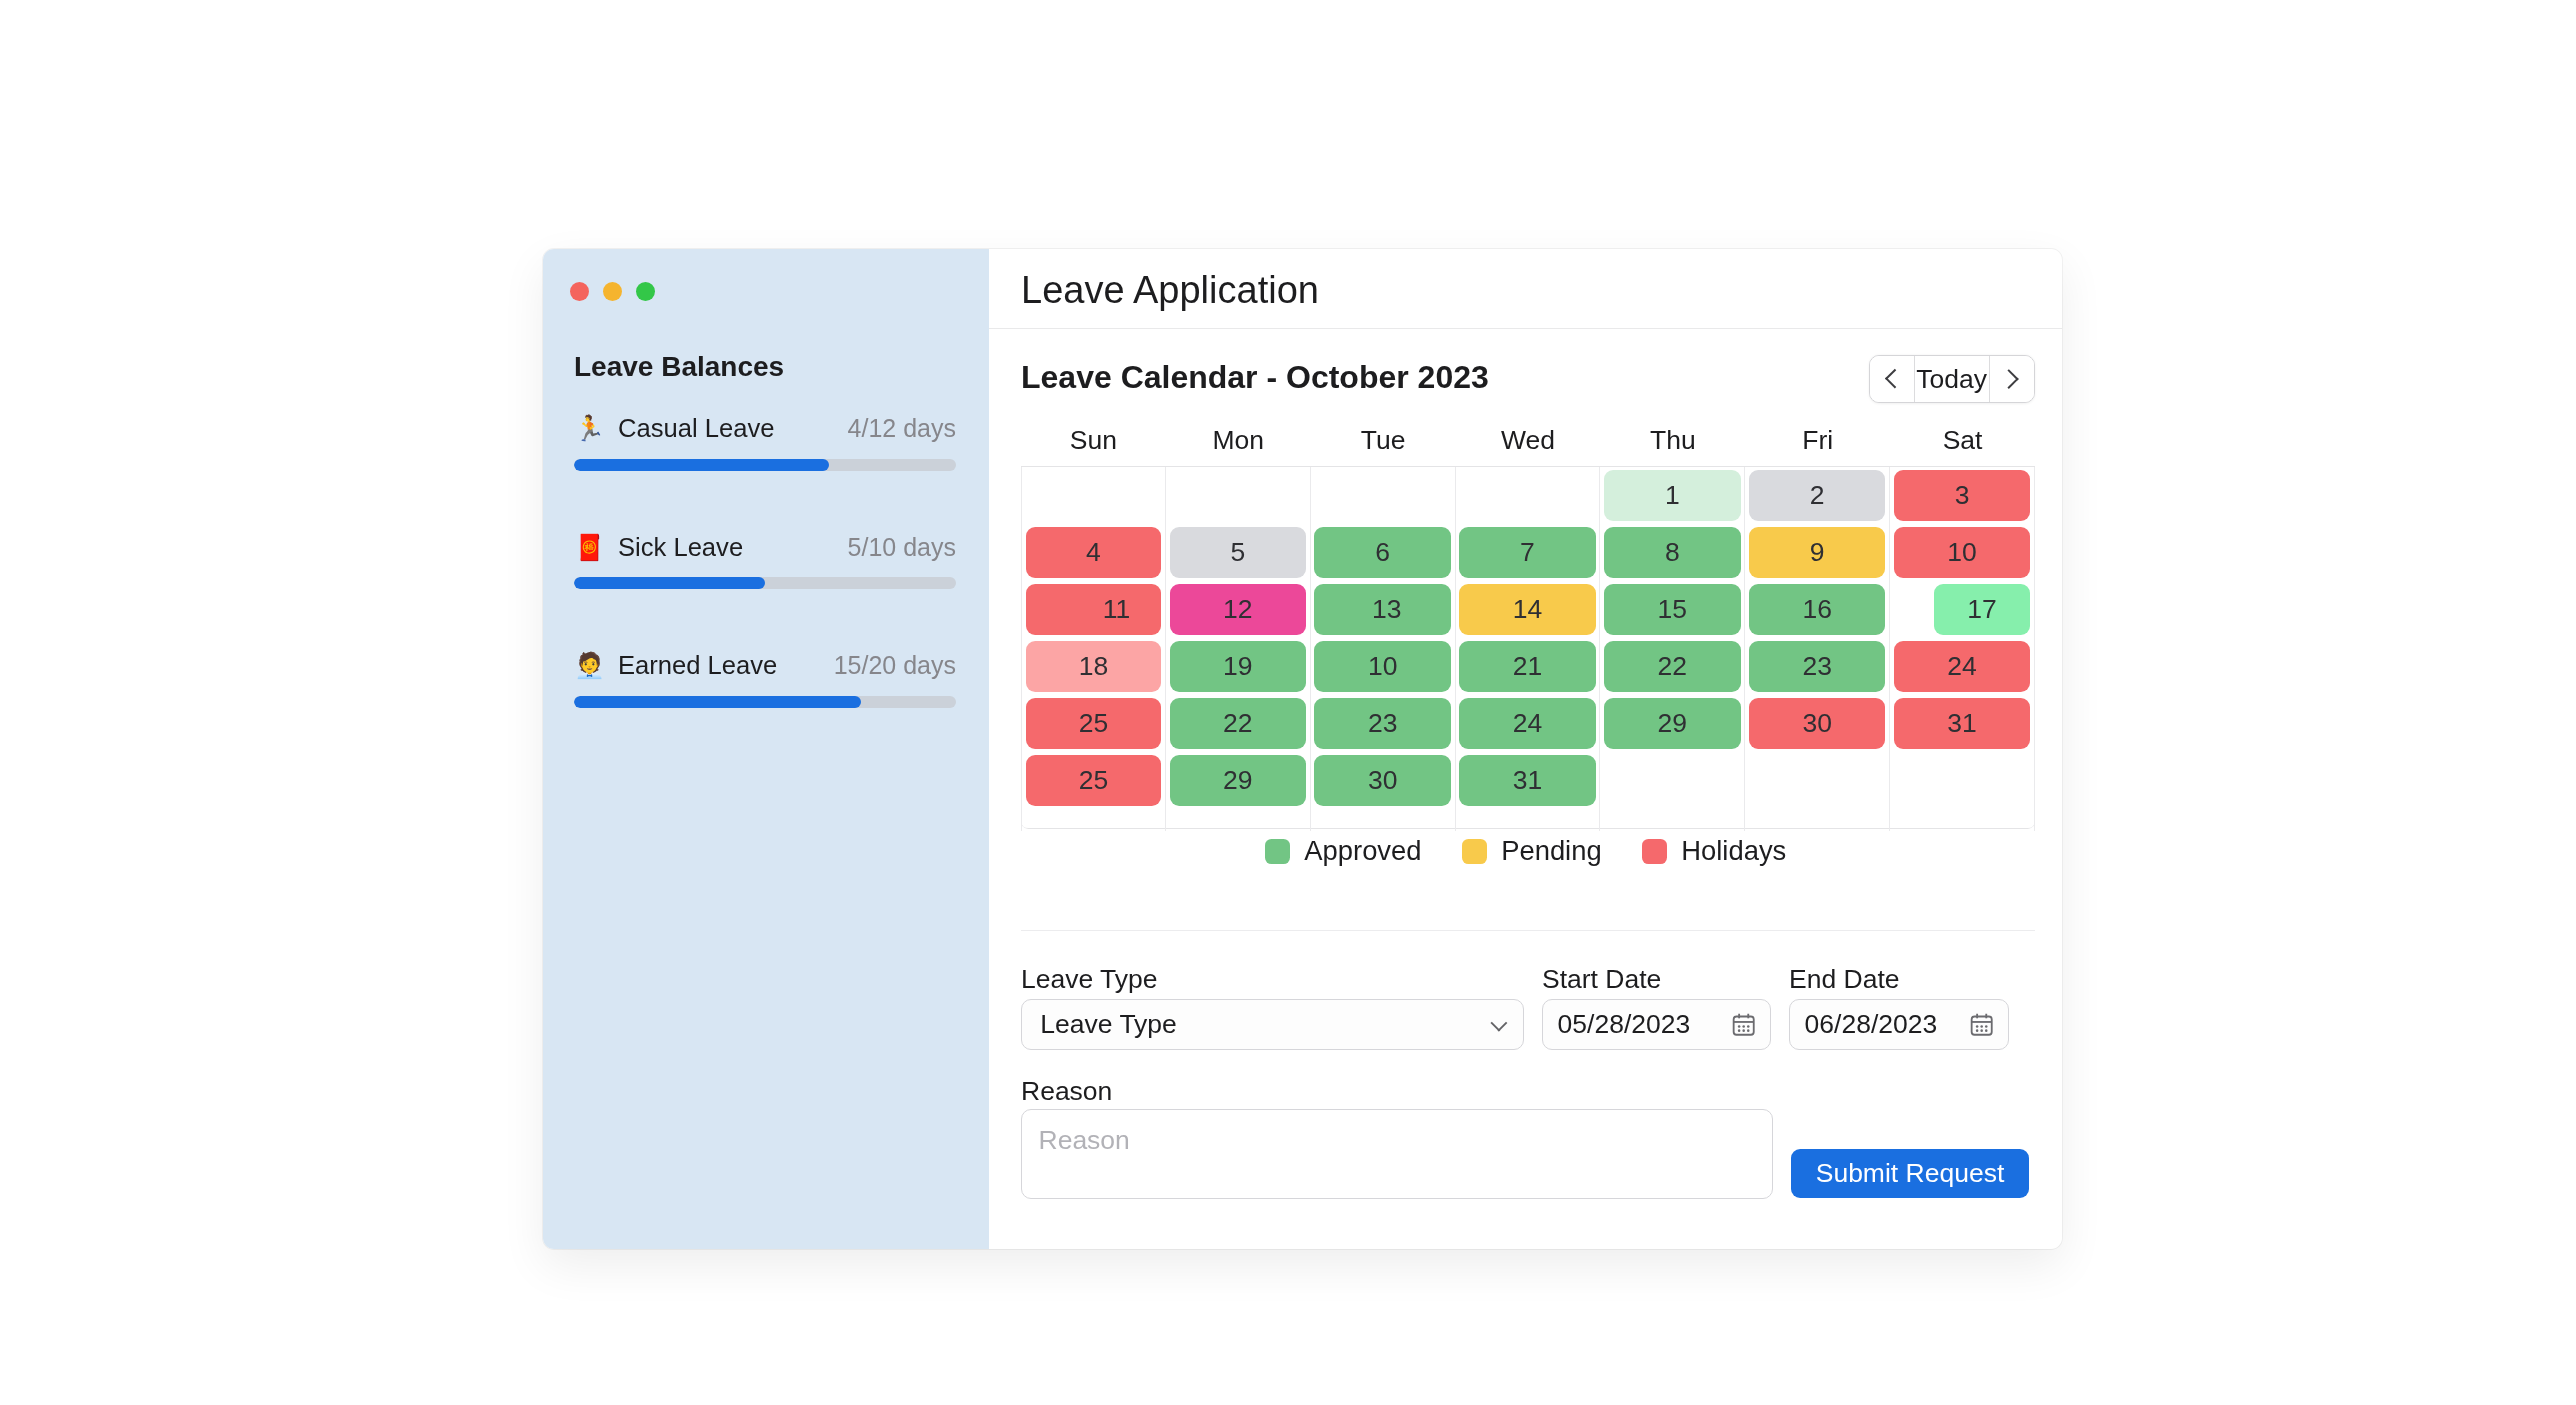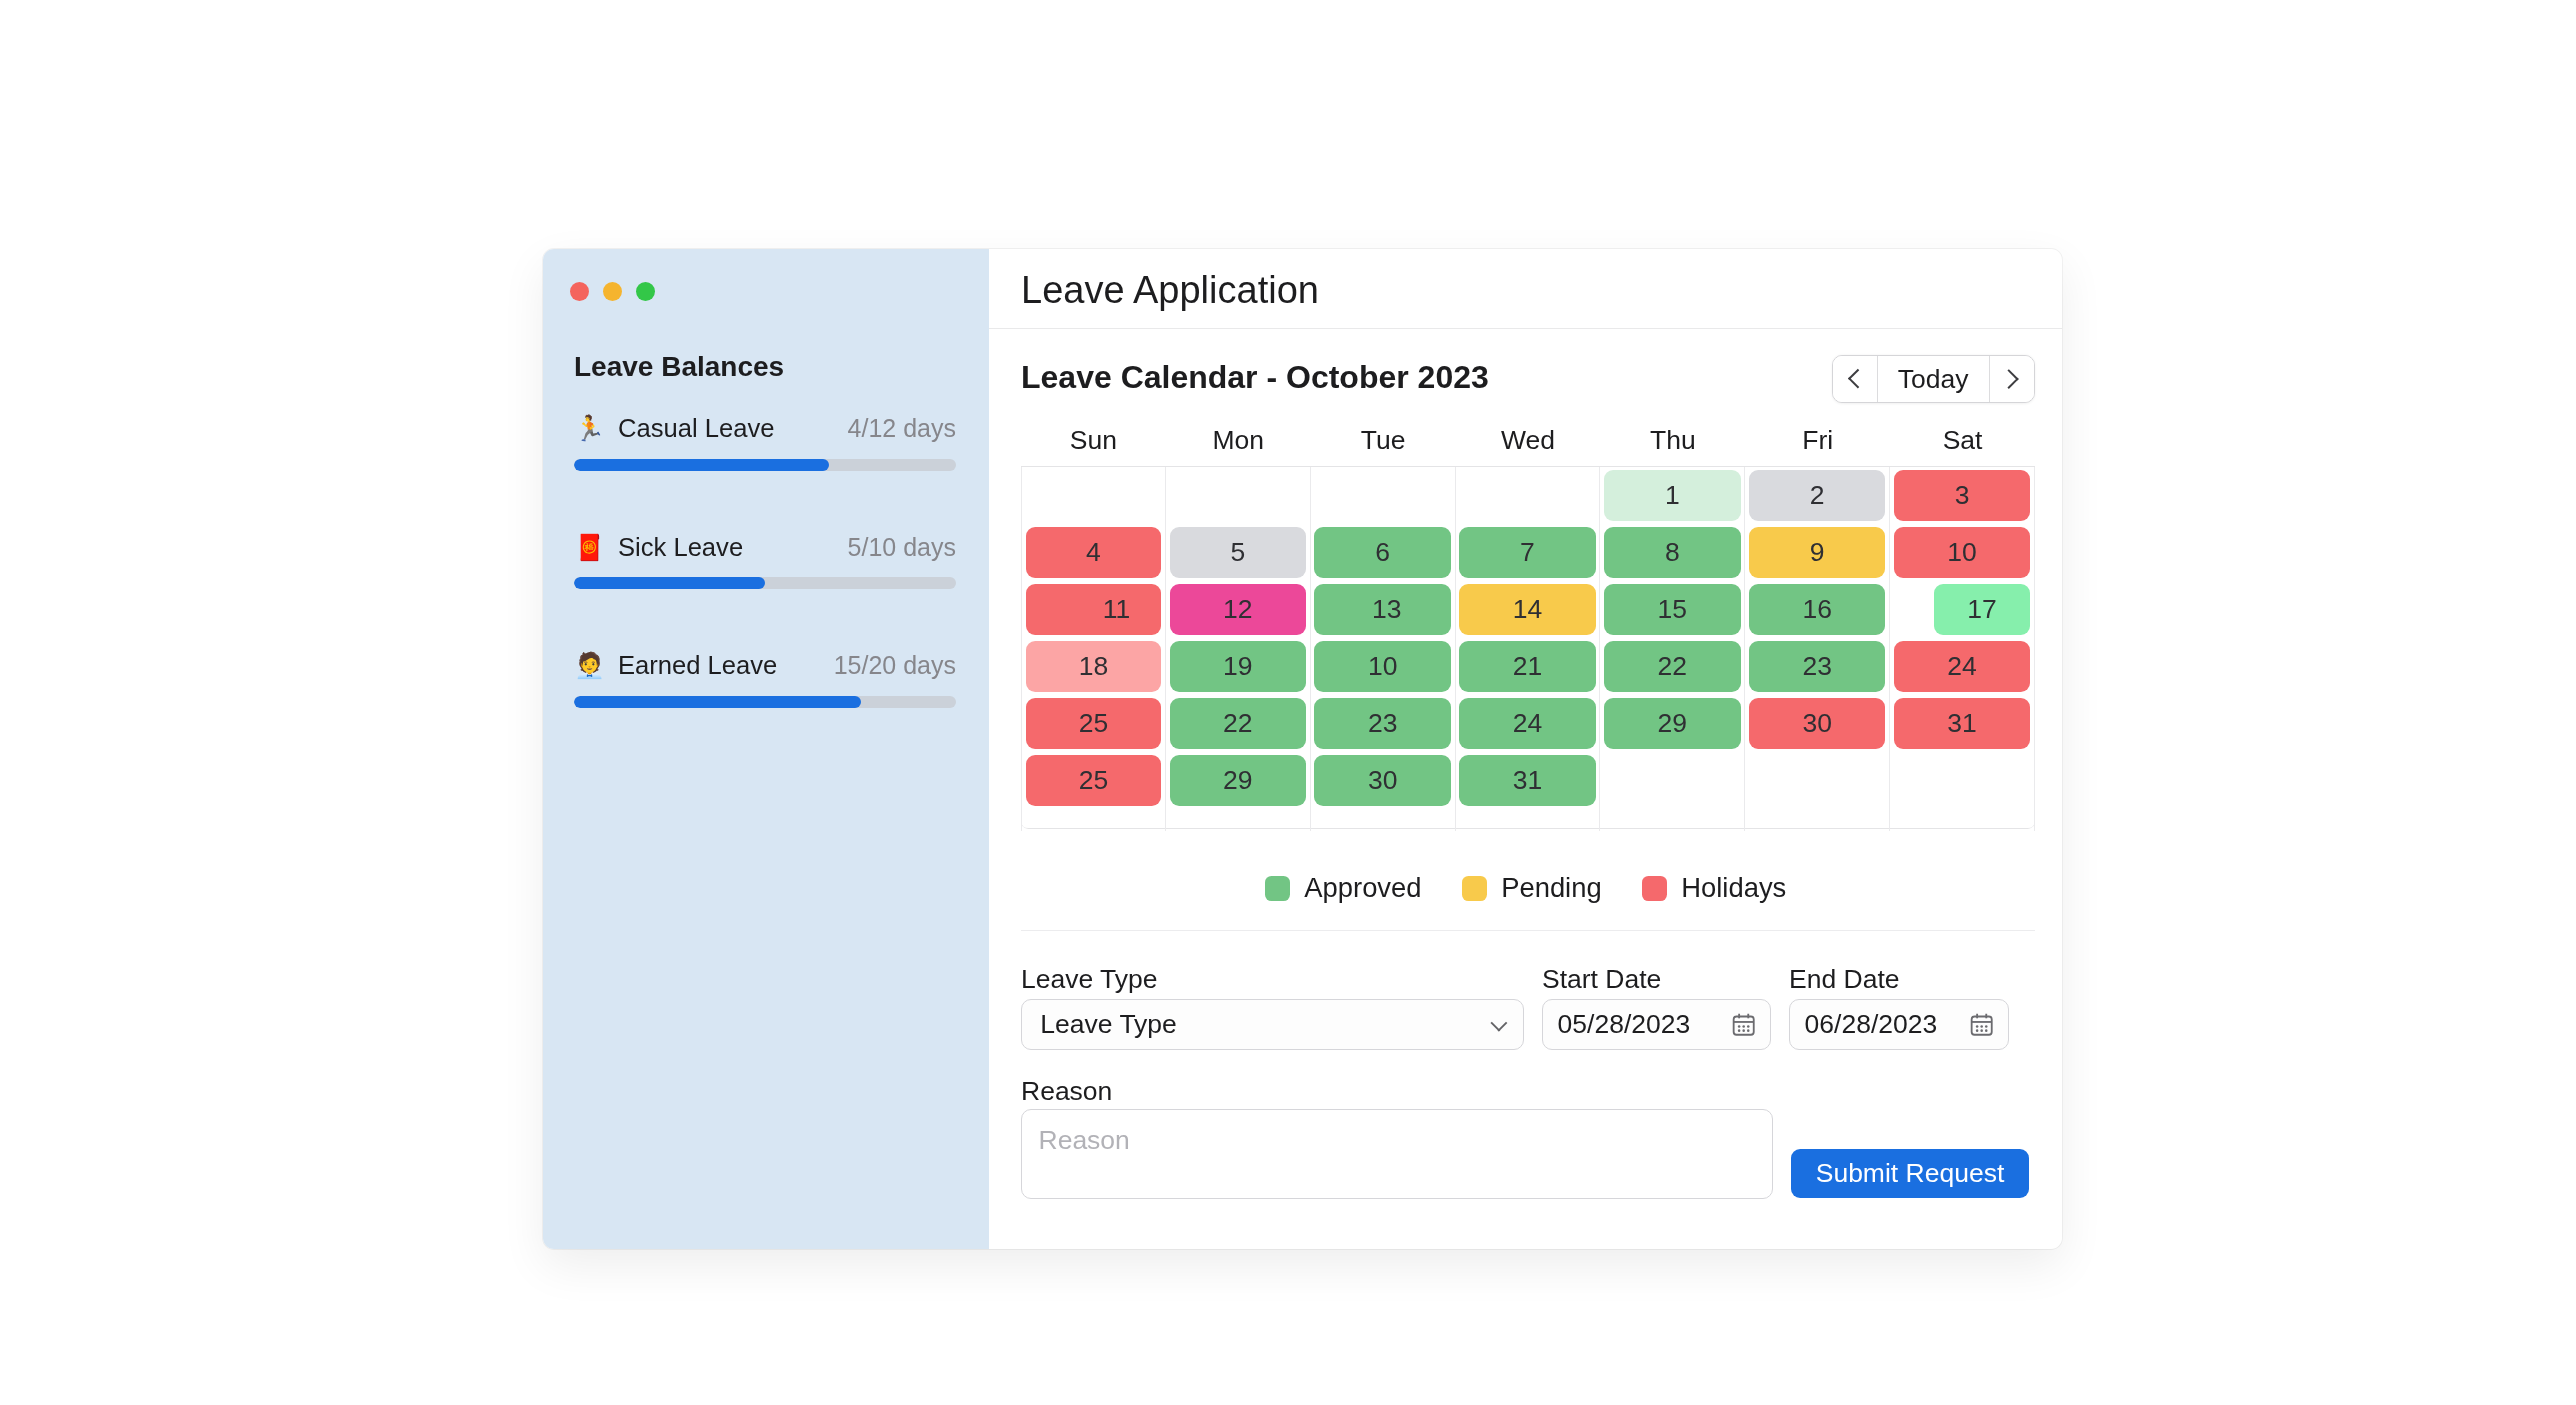--- a/index.html
+++ b/index.html
@@ -37,42 +37,42 @@
   .main-title{position:absolute;left:478px;top:20px;font-size:38px;font-weight:400}
   .div1{position:absolute;left:446px;right:0;top:79px;height:0.9px;background:#e9e9ea}
   .cal-head{position:absolute;left:478px;top:110px;font-size:32px;font-weight:700}
 
   .nav{
     position:absolute;right:27.4px;top:106px;height:48px;display:flex;align-items:stretch;
     border:0.9px solid #d5d5d8;border-radius:10px;background:#ffffff;overflow:hidden;
     box-shadow:0 0.9px 2.7px rgba(0,0,0,.06);
   }
   .nav-btn{width:44px;display:flex;align-items:center;justify-content:center;cursor:pointer;background:#fff}
-  .nav-today{width:113px;display:flex;align-items:center;justify-content:center;font-size:26.5px;
+  .nav-today{width:76px;display:flex;align-items:center;justify-content:center;font-size:26.5px;
     border-left:0.9px solid #dcdcde;border-right:0.9px solid #dcdcde;background:#fff;cursor:pointer}
   .chev{width:13.7px;height:13.7px;border-top:2.7px solid #3d3d40;border-right:2.7px solid #3d3d40;display:inline-block}
   .chev.left{transform:rotate(-135deg);margin-left:5.5px}
   .chev.right{transform:rotate(45deg);margin-right:5.5px}
 
   .day-headers{position:absolute;left:478px;top:176px;width:1014px;display:grid;grid-template-columns:repeat(7,1fr)}
   .dh{text-align:center;font-size:26.5px;color:#1d1d1f}
 
   .grid{
     position:absolute;left:478px;top:217px;width:1014px;height:363px;
     display:grid;grid-template-columns:repeat(7,1fr);grid-template-rows:repeat(6,57px) 22px;
     border-top:0.9px solid #e4e4e6;border-bottom:0.9px solid #e4e4e6;border-radius:0 0 7.3px 7.3px;
   }
   .slot{position:relative;border-right:0.9px solid #eaeaec}
   .slot.c0{border-left:0.9px solid #eaeaec}
   .cell{
     position:absolute;left:3.7px;right:3.7px;top:2.7px;bottom:2.7px;border-radius:9.1px;
     display:flex;align-items:center;justify-content:center;font-size:26.5px;color:#2f2f33;
   }
 
-  .legend{position:absolute;left:446px;right:0;top:623px;display:flex;justify-content:center;gap:40px;align-items:center}
+  .legend{position:absolute;left:446px;right:0;top:586px;display:flex;justify-content:center;gap:40px;align-items:center}
   .legend-item{display:flex;align-items:center;gap:14.6px}
   .sw{width:25px;height:25px;border-radius:6.4px}
   .legend-label{font-size:27.4px}
 
   .div2{position:absolute;left:478px;right:27.4px;top:681px;height:0.9px;background:#ececee}
 
   .fld-lbl{position:absolute;top:715px;font-size:26.5px}
   .lbl-reason{position:absolute;top:827px;left:478px;font-size:26.5px}
 
   .control{

